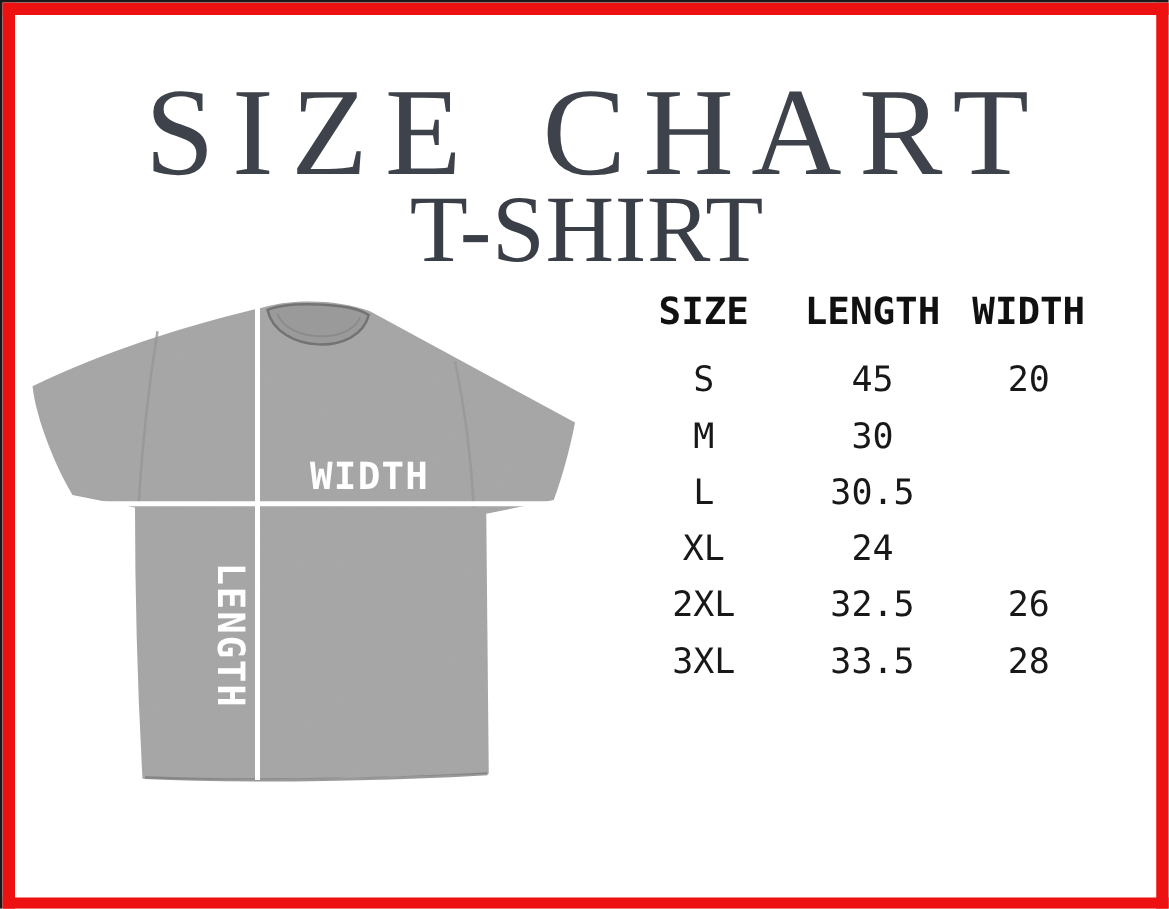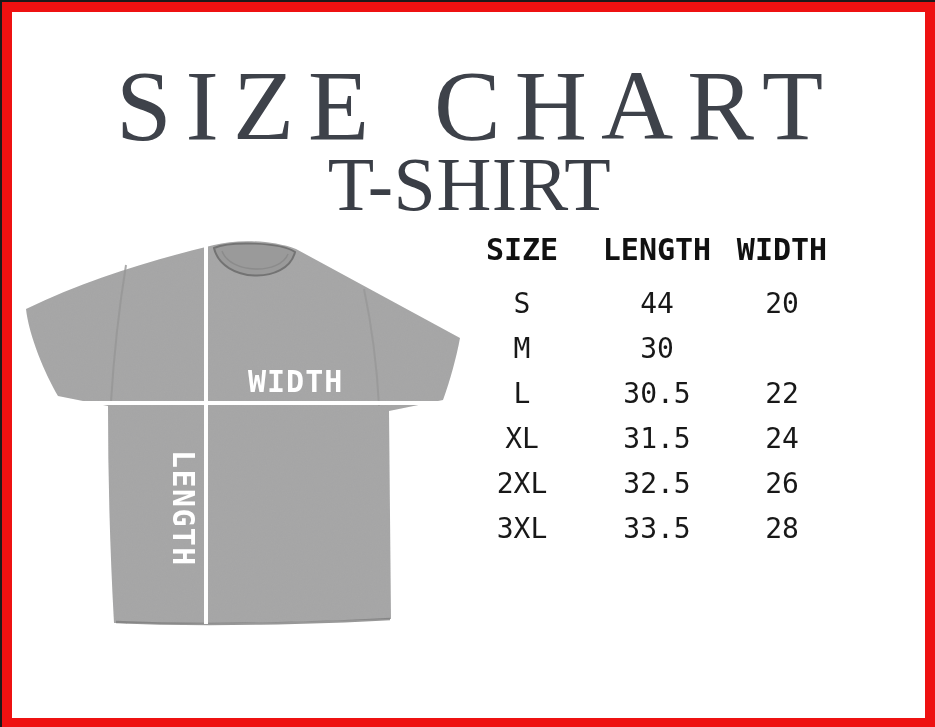--- a/index.html
+++ b/index.html
@@ -33,21 +33,21 @@
   .shirt-label{
     position:absolute;color:#ffffff;
     font-family:"DejaVu Sans Mono","Liberation Mono",monospace;
     font-weight:bold;font-size:30px;line-height:1;white-space:nowrap;z-index:10;
   }
   .shirt-label.width{left:246px;top:365px;letter-spacing:1px;}
   .shirt-label.length{
     left:166px;top:448px;writing-mode:vertical-rl;text-orientation:mixed;letter-spacing:1.4px;
   }
   
-  .size-table{position:absolute;left:450px;top:228px;z-index:10;}
+  .size-table{position:absolute;left:491px;top:228px;z-index:10;}
   .thead,.trow{display:grid;grid-template-columns:140px 130px 120px;}
   .thead{height:38px;}
   .tbody{margin-top:13px;}
   .trow{height:45px;}
   .cell{
     display:flex;align-items:center;justify-content:center;
     font-family:"DejaVu Sans Mono","Liberation Mono",monospace;color:#181818;
   }
   .thead .cell{font-size:30px;font-weight:bold;color:#111111;}
   .trow .cell{font-size:28px;font-weight:normal;}
@@ -103,35 +103,33 @@
 
     <div class="size-table">
       <div class="thead">
         <div class="cell">SIZE</div>
         <div class="cell">LENGTH</div>
         <div class="cell">WIDTH</div>
       </div>
       <div class="tbody">
         <div class="trow">
           <div class="cell">S</div>
-          <div class="cell">44</div>
+          <div class="cell">45</div>
           <div class="cell">20</div>
         </div>
         <div class="trow">
           <div class="cell">M</div>
           <div class="cell">30</div>
         </div>
         <div class="trow">
           <div class="cell">L</div>
           <div class="cell">30.5</div>
-          <div class="cell">22</div>
         </div>
         <div class="trow">
           <div class="cell">XL</div>
-          <div class="cell">31.5</div>
           <div class="cell">24</div>
         </div>
         <div class="trow">
           <div class="cell">2XL</div>
           <div class="cell">32.5</div>
           <div class="cell">26</div>
         </div>
         <div class="trow">
           <div class="cell">3XL</div>
           <div class="cell">33.5</div>

